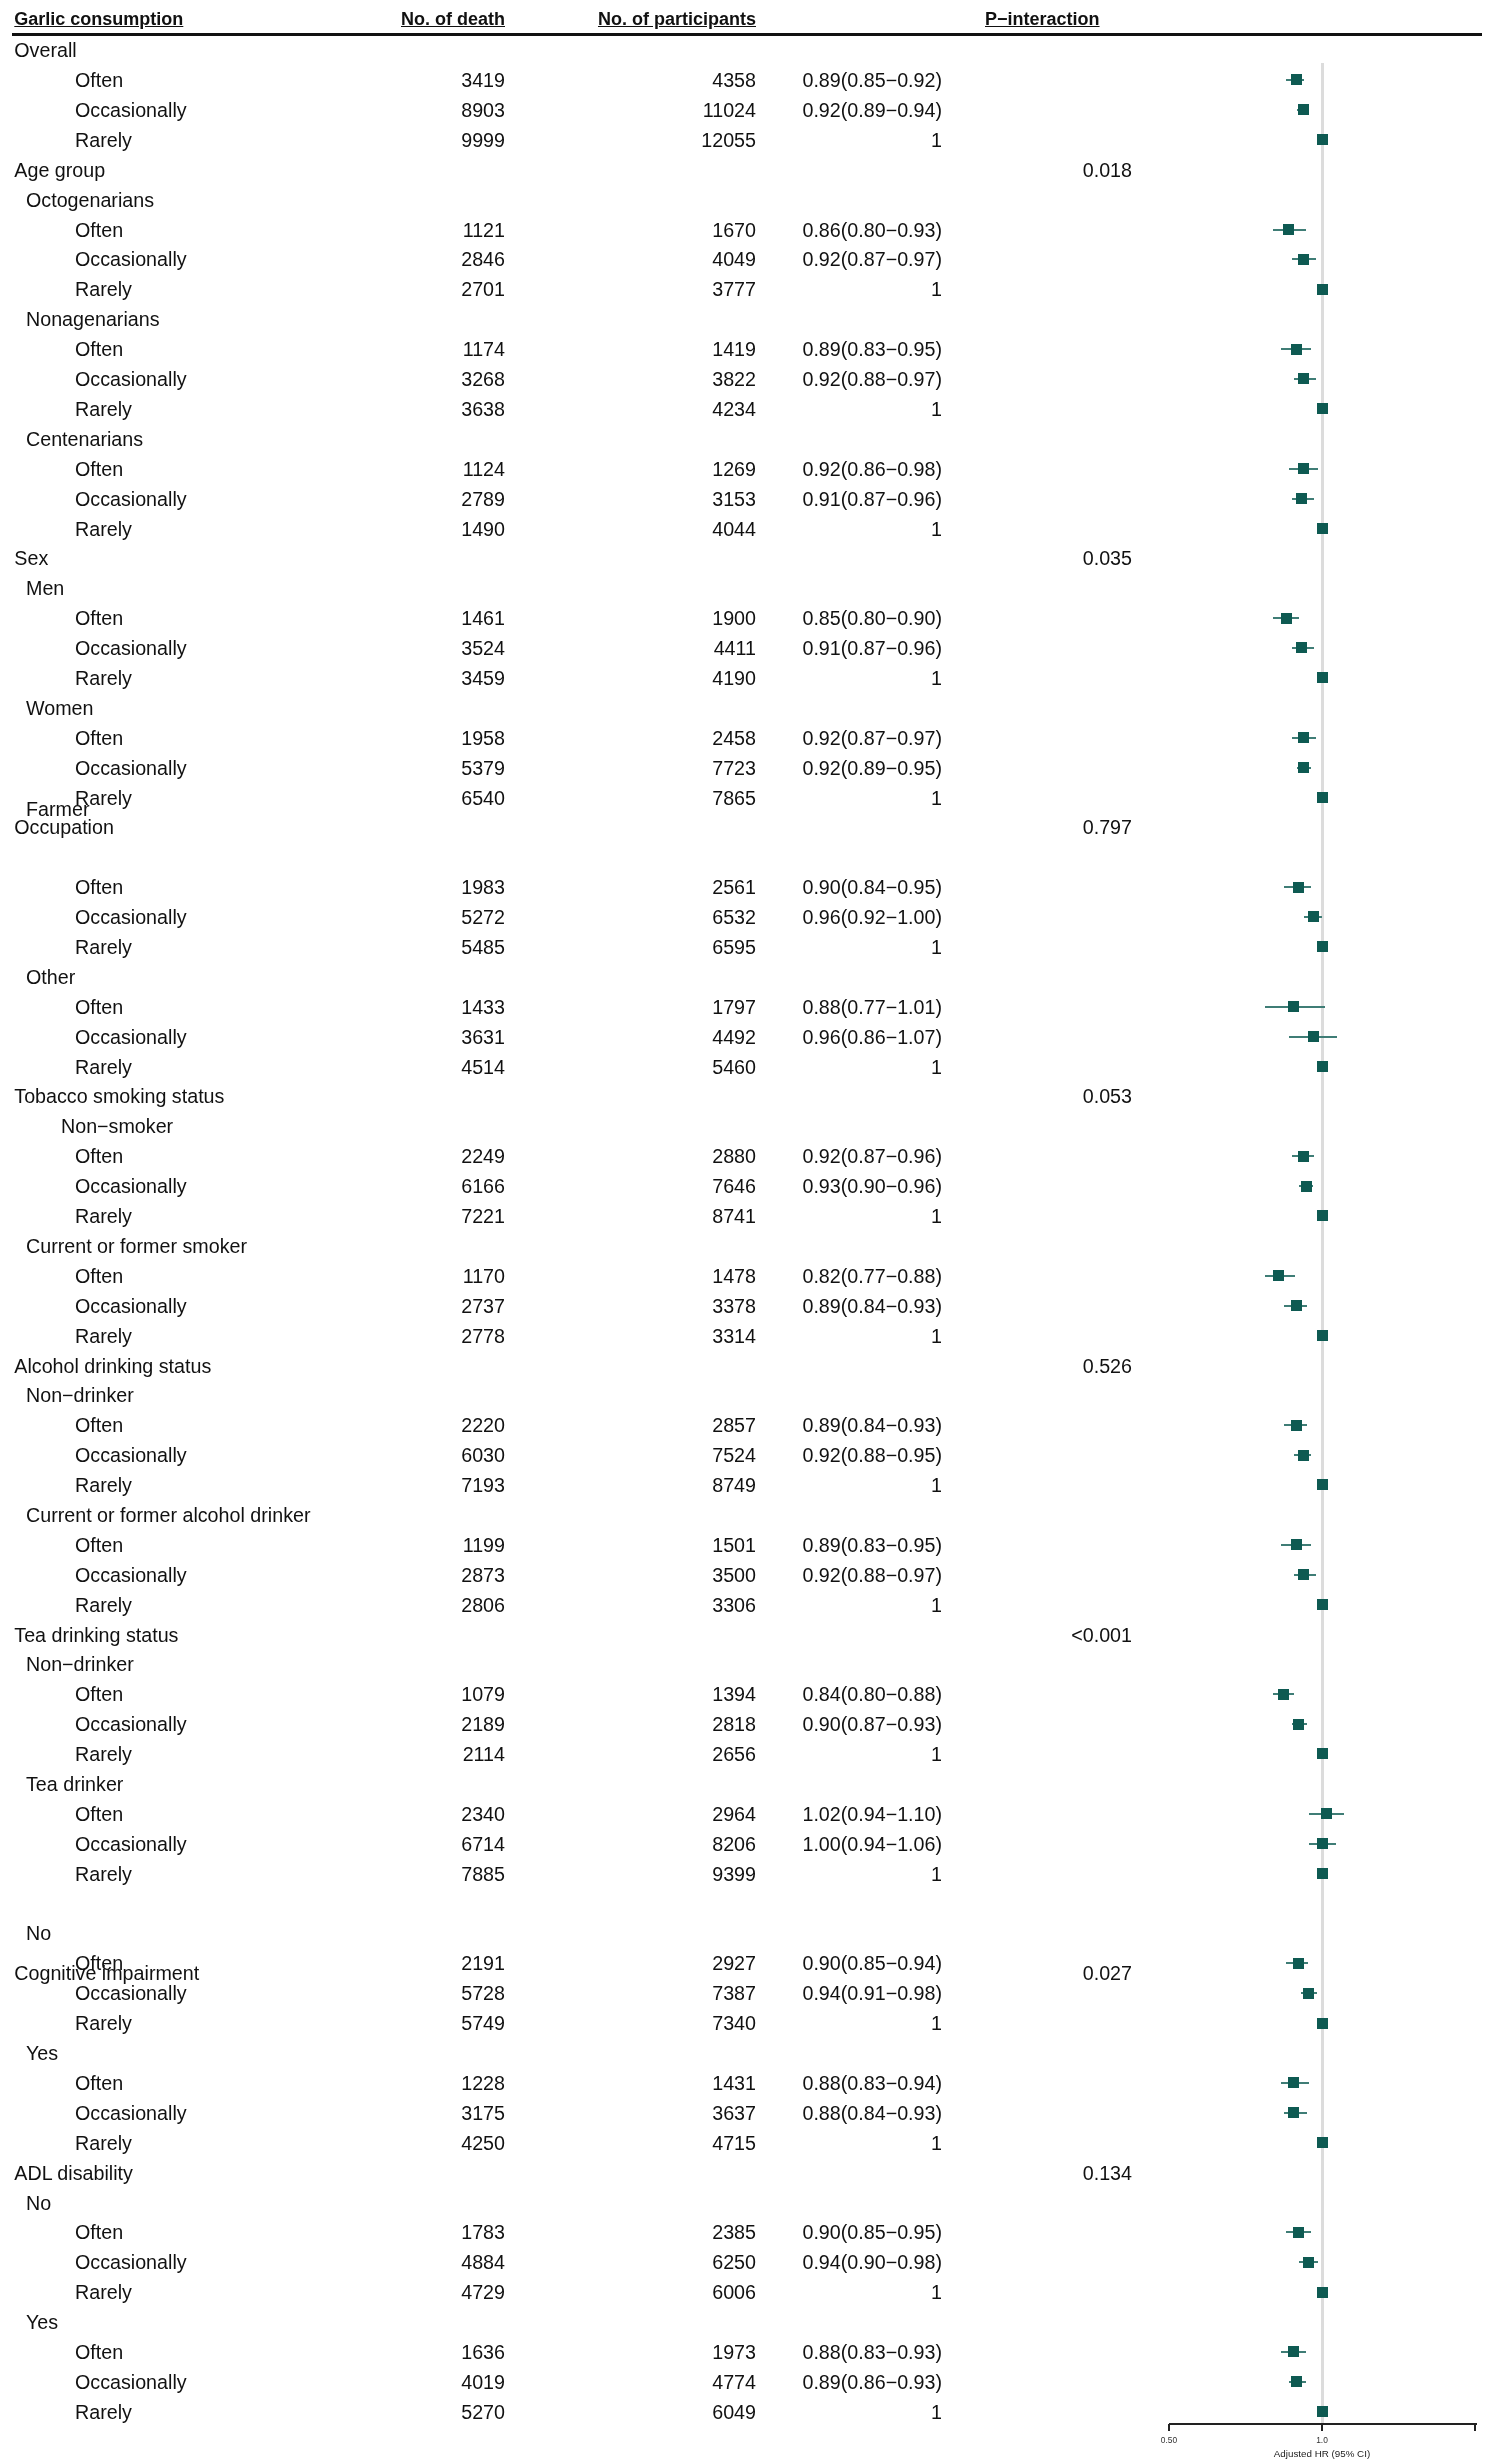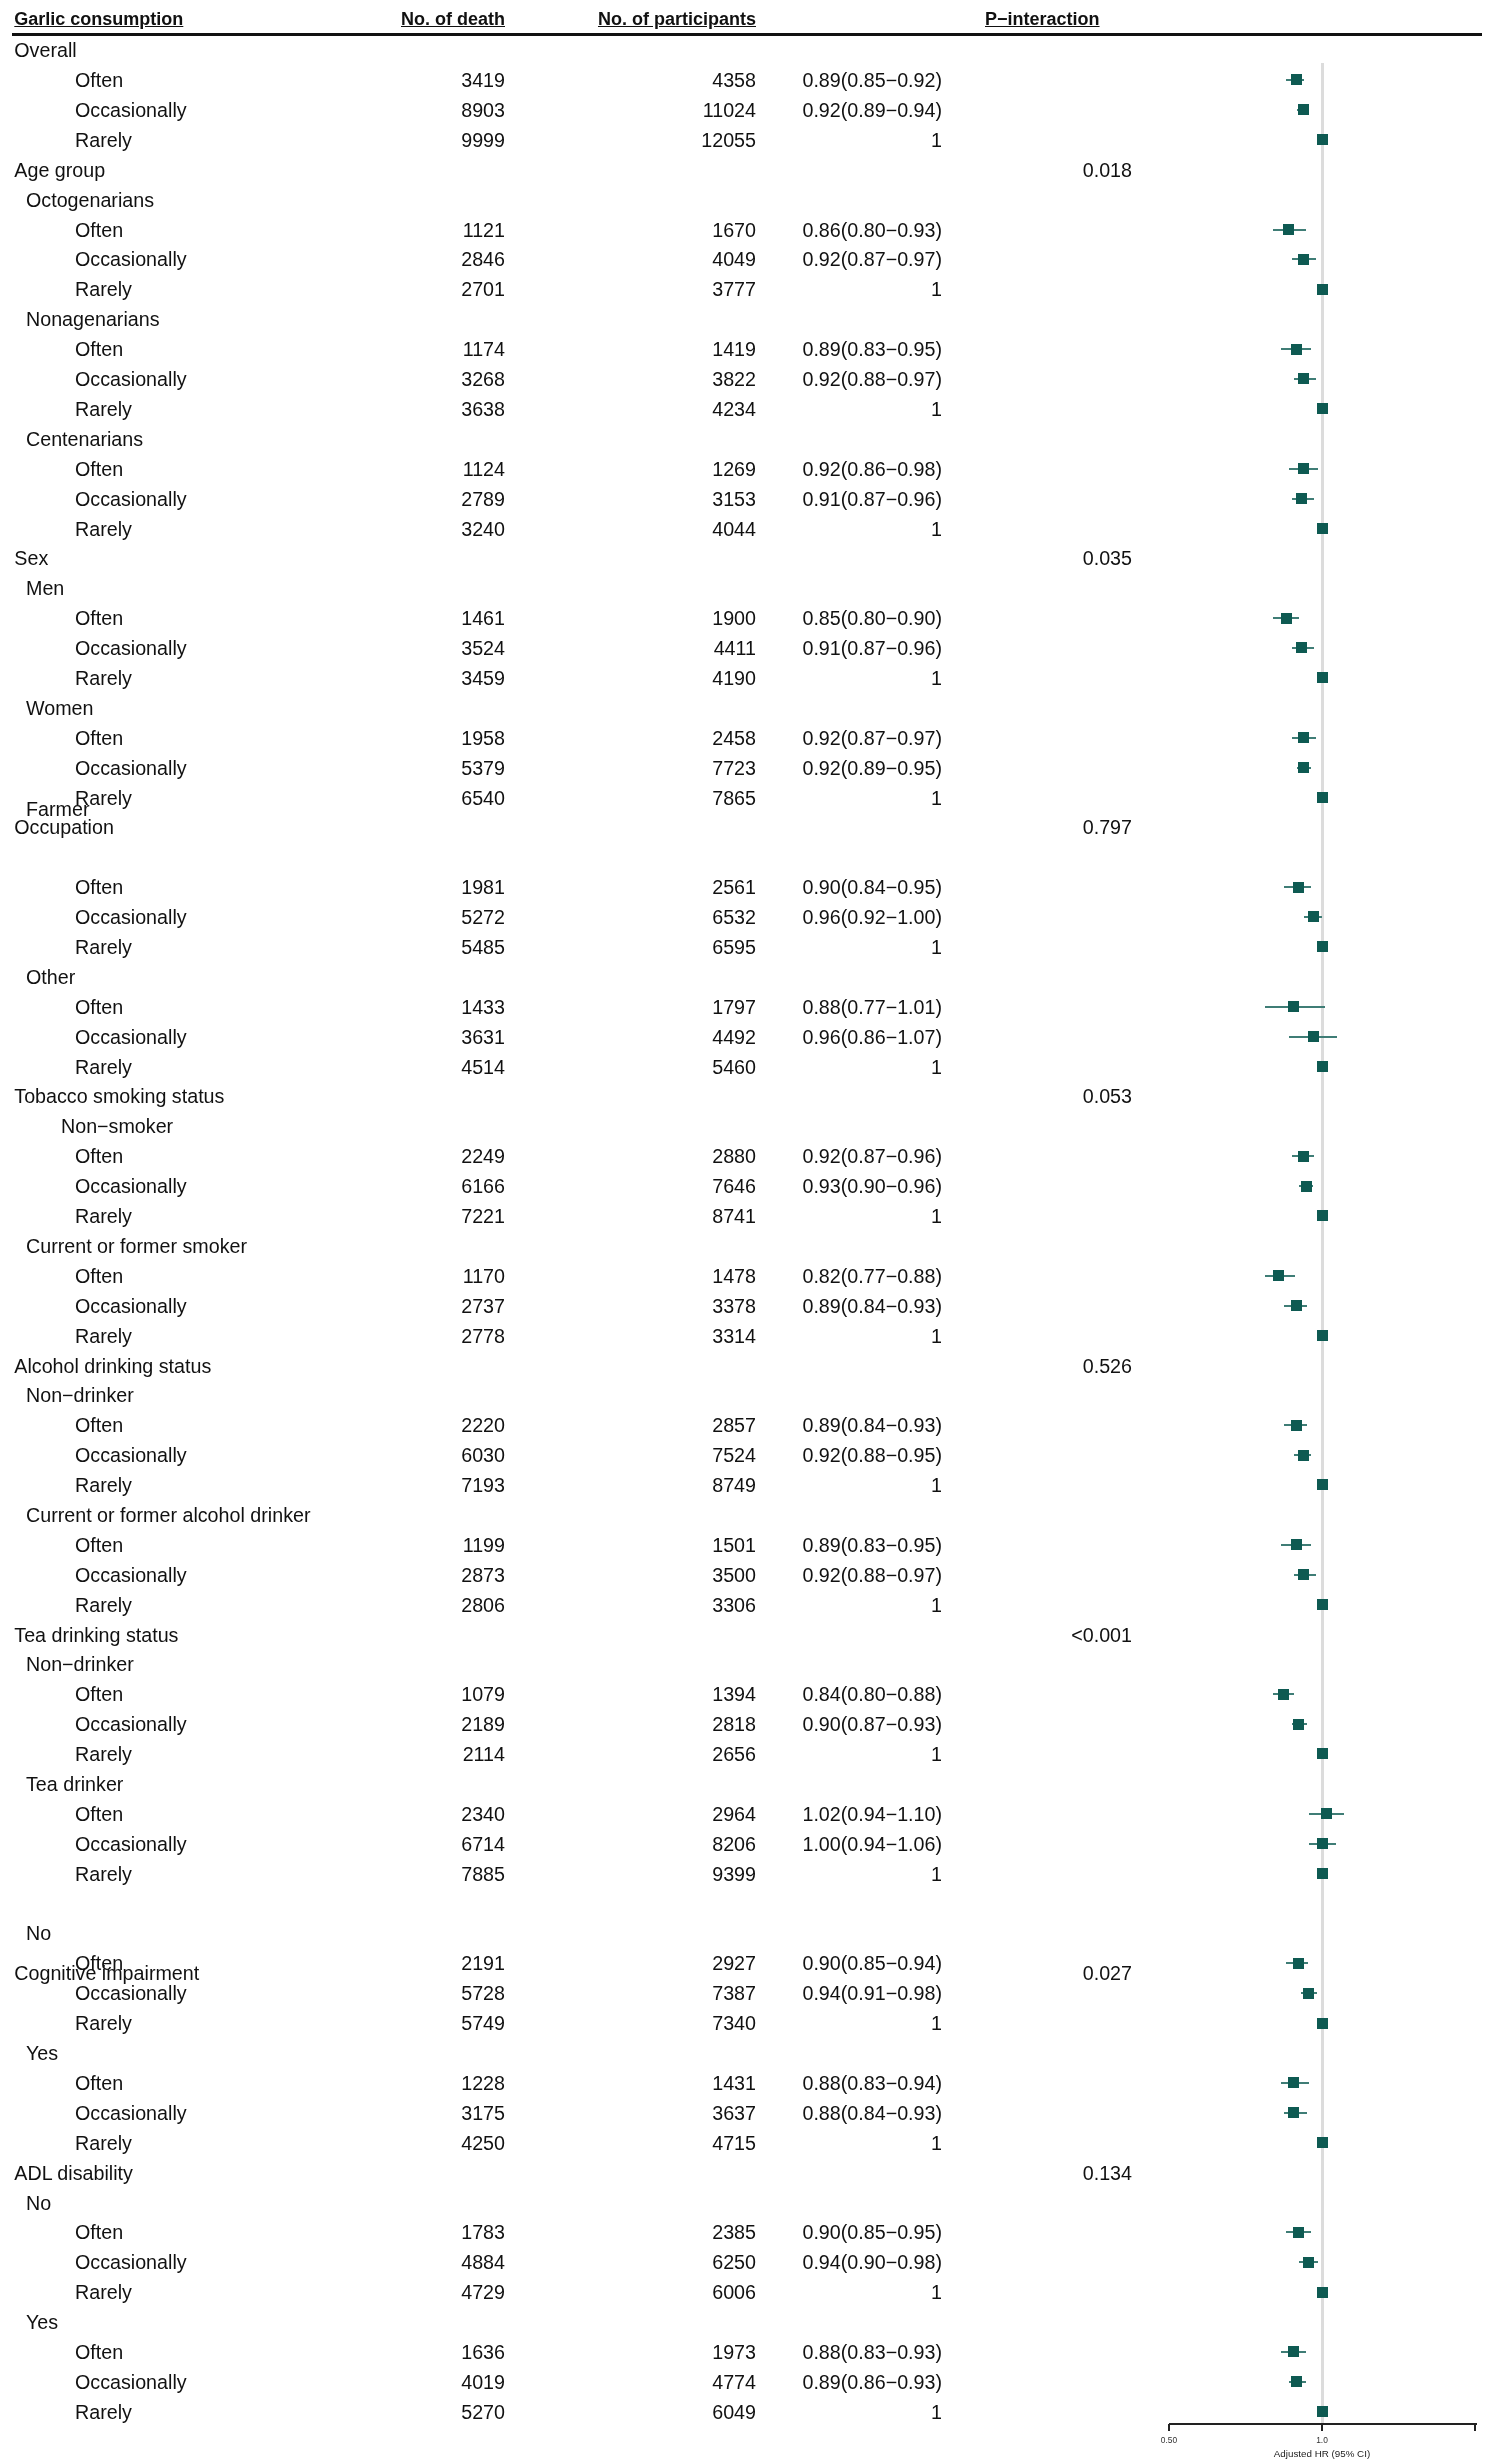--- a/index.html
+++ b/index.html
@@ -213,21 +213,21 @@
       <div class="cell hr">0.92(0.86−0.98)</div>
     </div>
     <div class="row" style="top: 484px;">
       <div class="cell lbl lvl3">Occasionally</div>
       <div class="cell deaths">2789</div>
       <div class="cell parts">3153</div>
       <div class="cell hr">0.91(0.87−0.96)</div>
     </div>
     <div class="row" style="top: 514px;">
       <div class="cell lbl lvl3">Rarely</div>
-      <div class="cell deaths">3240</div>
+      <div class="cell deaths">1490</div>
       <div class="cell parts">4044</div>
       <div class="cell hr">1</div>
     </div>
     <div class="row" style="top: 543px;">
       <div class="cell lbl lvl1">Sex</div>
       <div class="cell pint">0.035</div>
     </div>
     <div class="row" style="top: 573px;">
       <div class="cell lbl lvl2">Men</div>
     </div>
@@ -272,21 +272,21 @@
     </div>
     <div class="row" style="top: 812px;">
       <div class="cell lbl lvl1">Occupation</div>
       <div class="cell pint">0.797</div>
     </div>
     <div class="row" style="top: 794px; text-decoration: underline;">
       <div class="cell lbl lvl2">Farmer</div>
     </div>
     <div class="row" style="top: 872px;">
       <div class="cell lbl lvl3">Often</div>
-      <div class="cell deaths">1981</div>
+      <div class="cell deaths">1983</div>
       <div class="cell parts">2561</div>
       <div class="cell hr">0.90(0.84−0.95)</div>
     </div>
     <div class="row" style="top: 902px;">
       <div class="cell lbl lvl3">Occasionally</div>
       <div class="cell deaths">5272</div>
       <div class="cell parts">6532</div>
       <div class="cell hr">0.96(0.92−1.00)</div>
     </div>
     <div class="row" style="top: 932px;">

